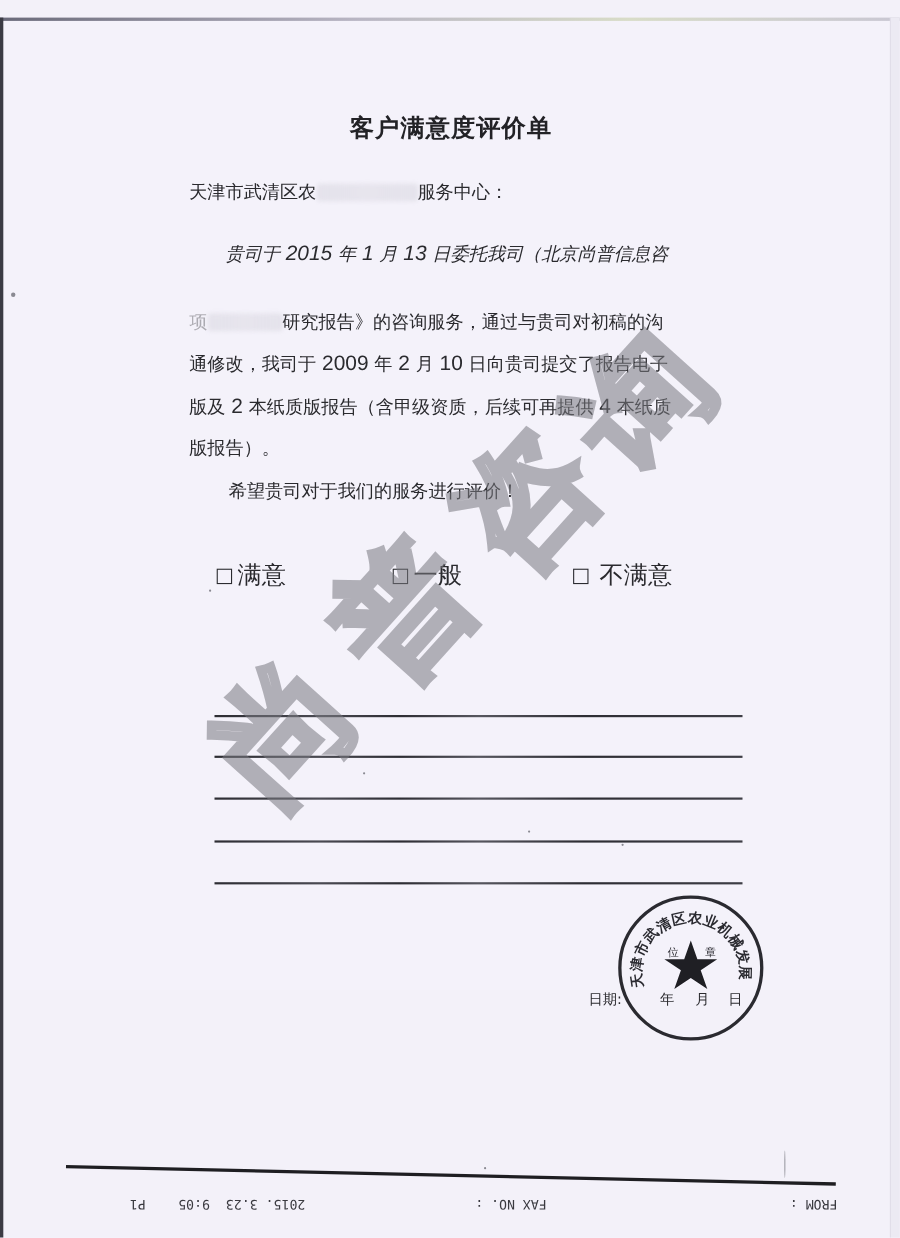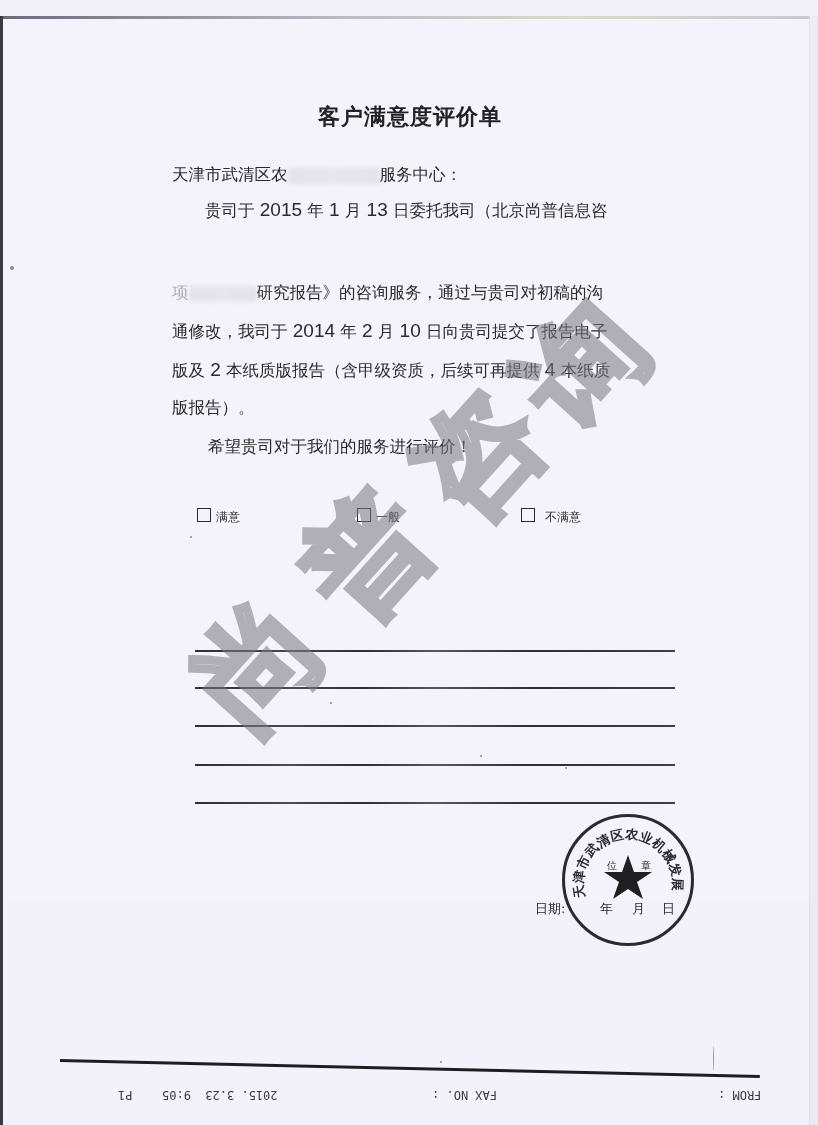--- a/index.html
+++ b/index.html
@@ -64,21 +64,21 @@
       color: transparent;
       background: linear-gradient(90deg, rgba(200,198,208,0.35), rgba(215,213,222,0.45), rgba(200,198,208,0.35));
       filter: blur(2px);
       height: 16px;
       vertical-align: middle;
       border-radius: 3px;
     }
     .options {
       position: absolute;
       top: 492px;
-      font-size: 12px;
+      font-size: 22px;
     }
     .checkbox {
       display: inline-block;
       width: 12px; height: 12px;
       border: 1.6px solid #2b2b30;
       vertical-align: -1px;
       margin-right: 5px;
       background: transparent;
     }
     .prompt {
@@ -159,31 +159,31 @@
   <div class="top-edge"></div>
   <div class="left-edge"></div>
   <div class="right-strip"></div>
 
   <div class="title">客户满意度评价单</div>
 
   <div class="line" style="left:172px; top:148px;">
     <span>天津市武清区农</span><span class="blur" style="width:92px;"></span><span>服务中心：</span>
   </div>
 
-  <div class="line" style="left:205px; top:183px;">
+  <div class="line" style="left:205px; top:204px;font-style:italic;">
     <span>贵司于 </span><span class="num">2015</span><span> 年 </span><span class="num">1</span><span> 月 </span><span class="num">13</span><span> 日委托我司（北京尚普信息咨</span>
   </div>
 
 
   <div class="line" style="left:172px; top:266px;">
     <span style="opacity:0.35;">项</span><span class="blur" style="width:68px;"></span><span>研究报告》的咨询服务，通过与贵司对初稿的沟</span>
   </div>
 
   <div class="line" style="left:172px; top:304px;">
-    <span>通修改，我司于 </span><span class="num">2014</span><span> 年 </span><span class="num">2</span><span> 月 </span><span class="num">10</span><span> 日向贵司提交了报告电子</span>
+    <span>通修改，我司于 </span><span class="num">2009</span><span> 年 </span><span class="num">2</span><span> 月 </span><span class="num">10</span><span> 日向贵司提交了报告电子</span>
   </div>
 
   <div class="line" style="left:172px; top:343px;">
     <span>版及 </span><span class="num">2</span><span> 本纸质版报告（含甲级资质，后续可再提供 </span><span class="num">4</span><span> 本纸质</span>
   </div>
 
   <div class="line" style="left:172px; top:381px;">
     <span>版报告）。</span>
   </div>
 

